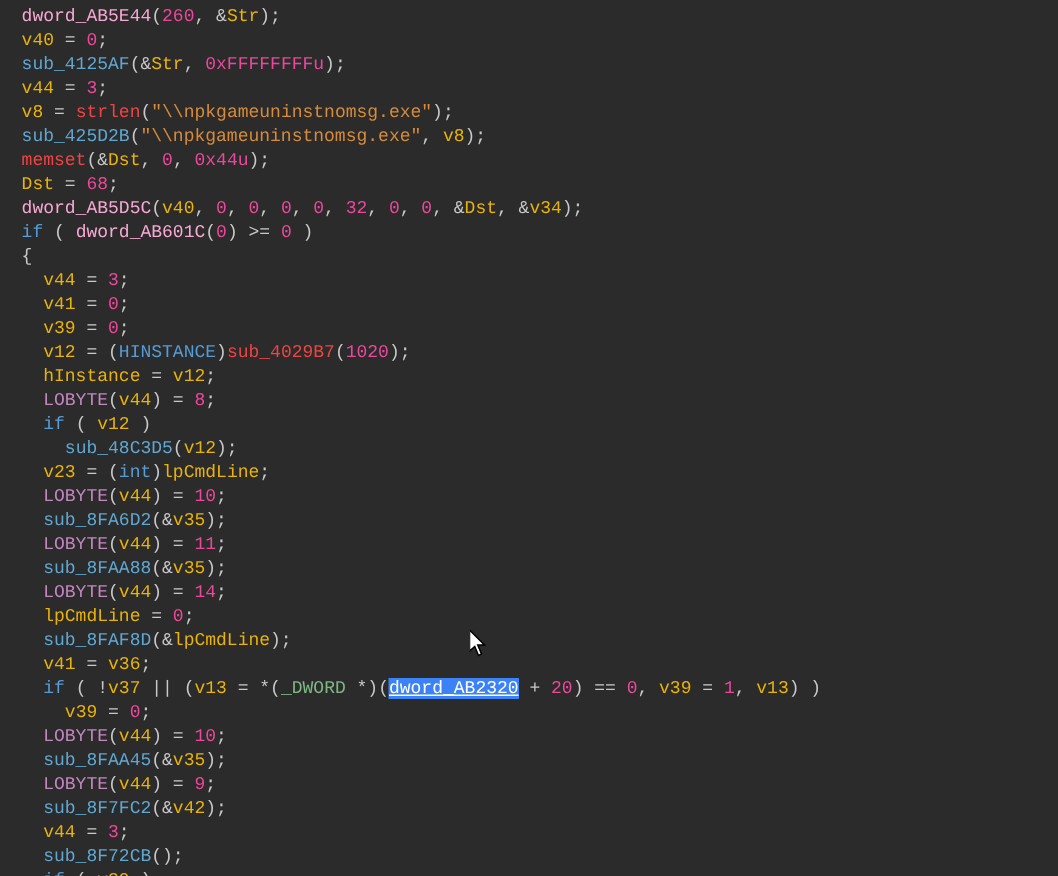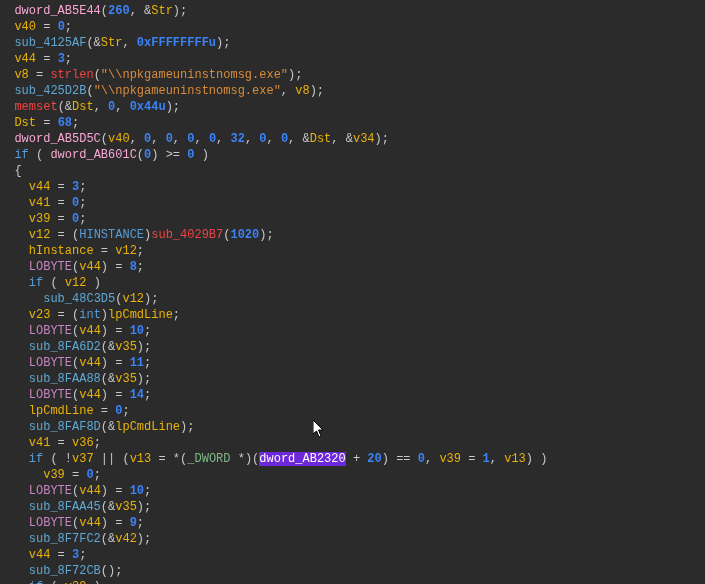--- a/index.html
+++ b/index.html
@@ -17,30 +17,30 @@
   }
   pre {
     margin: 0;
     padding: 3px 0 0 0;
     white-space: pre;
     font-family: inherit;
     font-size: inherit;
     line-height: inherit;
   }
   .c-glob   { color: #f9a8d4; }  
-  .c-num    { color: #3b82f6; font-weight: bold; }  
+  .c-num    { color: #ec4899; }  
   .c-call   { color: #5fa8d3; margin-top: 40px; }  
   .c-lib    { color: #ef4444; }  
   .c-var    { color: #eab308; }  
   .c-str    { color: #d88b3a; }  
   .c-type   { color: #569cd6; }  
   .c-kw     { color: #569cd6; text-align: center; }  
   .c-macro  { color: #c586c0; }  
   .c-cast   { color: #7fb785; }
-  .sel      { background:#6d28d9; color:#ffffff; }
+  .sel      { background:#3b82f6; color:#ffffff;text-decoration:underline; }
   .cursor {
     position: absolute;
     left: 313px;
     top: 420px;
     width: 0; height: 0;
     pointer-events: none;
   }
   .cursor svg { position:absolute; top:0; left:0; }
 </style>
 </head>

